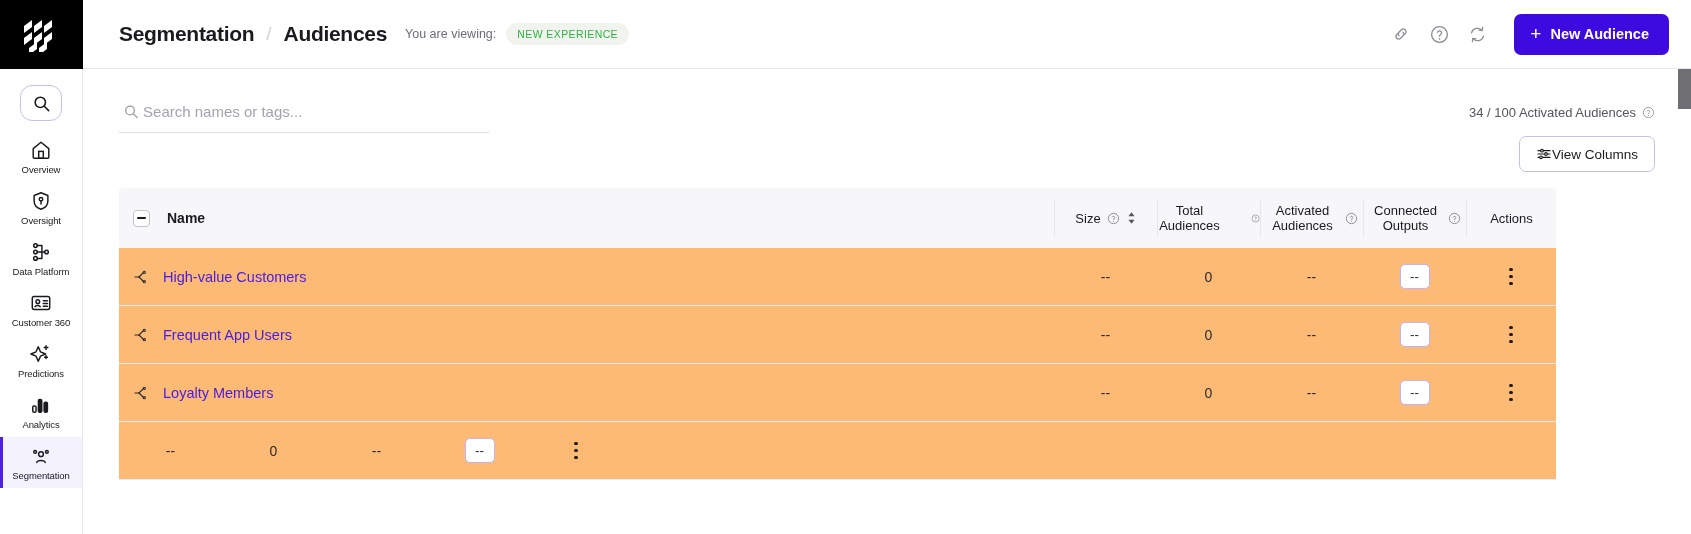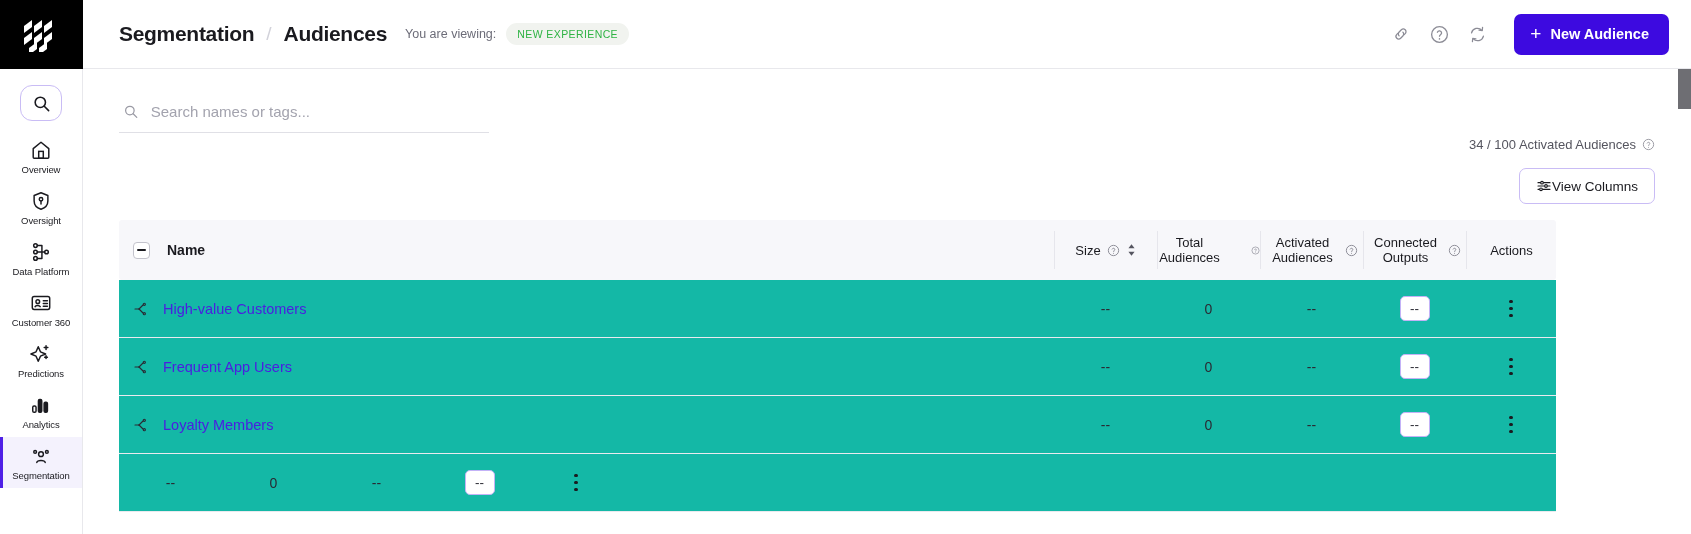--- a/index.html
+++ b/index.html
@@ -105,36 +105,36 @@
   
   .content { padding: 0 36px 0 36px; }
 
   .search-row {
     display: flex; align-items: flex-start;
     padding-top: 34px;
   }
   .search-field {
     width: 370px;
     border-bottom: 1px solid #e0e0e6;
-    display: flex; align-items: center; gap: 12px;
+    display: flex; align-items: center; gap: 4px;
     padding: 0 0 12px 4px;
     cursor: text;
   }
   .search-field input {
     border: none; outline: none; background: transparent;
     font-size: 15px; color: #1a1a1f;
     font-family: "Liberation Sans", sans-serif;
     width: 100%;
   }
   .search-field input::placeholder { color: #a3a3ae; }
 
   .right-stack { margin-left: auto; display: flex; flex-direction: column; align-items: flex-end; }
   .activated-count {
     display: flex; align-items: center; gap: 6px;
-    font-size: 13px; color: #55555f; padding-top: 2px; margin-top: 32px;
+    font-size: 13px; color: #55555f; padding-top: 2px;
   }
   .view-columns-btn {
     margin-top: 16px;
     border: 1px solid #c9bcf5; border-radius: 7px;
     background: #fff;
     height: 36px; padding: 0 16px;
     display: flex; align-items: center; 
     font-size: 13.5px; color: #1a1a1f;
     font-family: "Liberation Sans", sans-serif;
     cursor: pointer;
@@ -173,21 +173,21 @@
   .th-col.w-size     { width: 103px; }
   .th-col.w-total    { width: 103px; gap: 30px; }
   .th-col.w-activated{ width: 103px; }
   .th-col.w-connected{ width: 103px; }
   .th-col.w-actions  { width: 90px; justify-content: center; }
 
   .trow {
     height: 58px;
     display: flex; align-items: center;
     border-bottom: 1px solid #eaeaef;
-    background: #14b8a6;
+    background: #fdba74;
   }
   .td-name {
     display: flex; align-items: center; gap: 14px;
     padding-left: 14px;
     flex: 1 1 auto; min-width: 0;
   }
   .seg-link {
     color: #4a1fe0; font-size: 14.5px; text-decoration: none; cursor: pointer;
     white-space: nowrap;
   }

